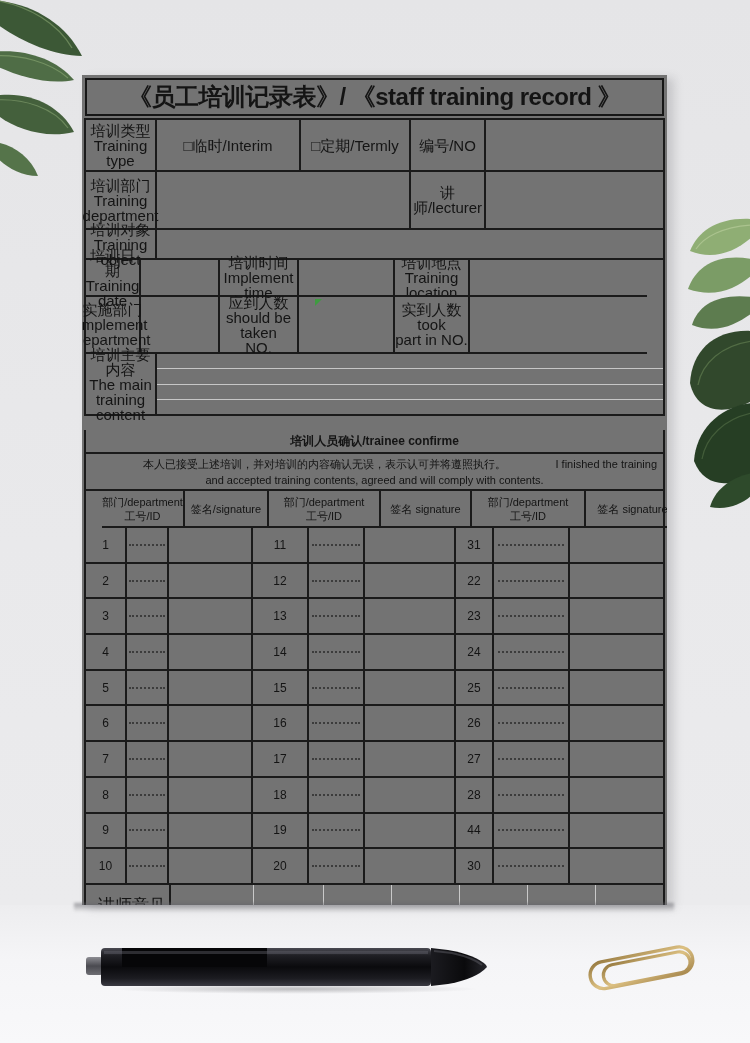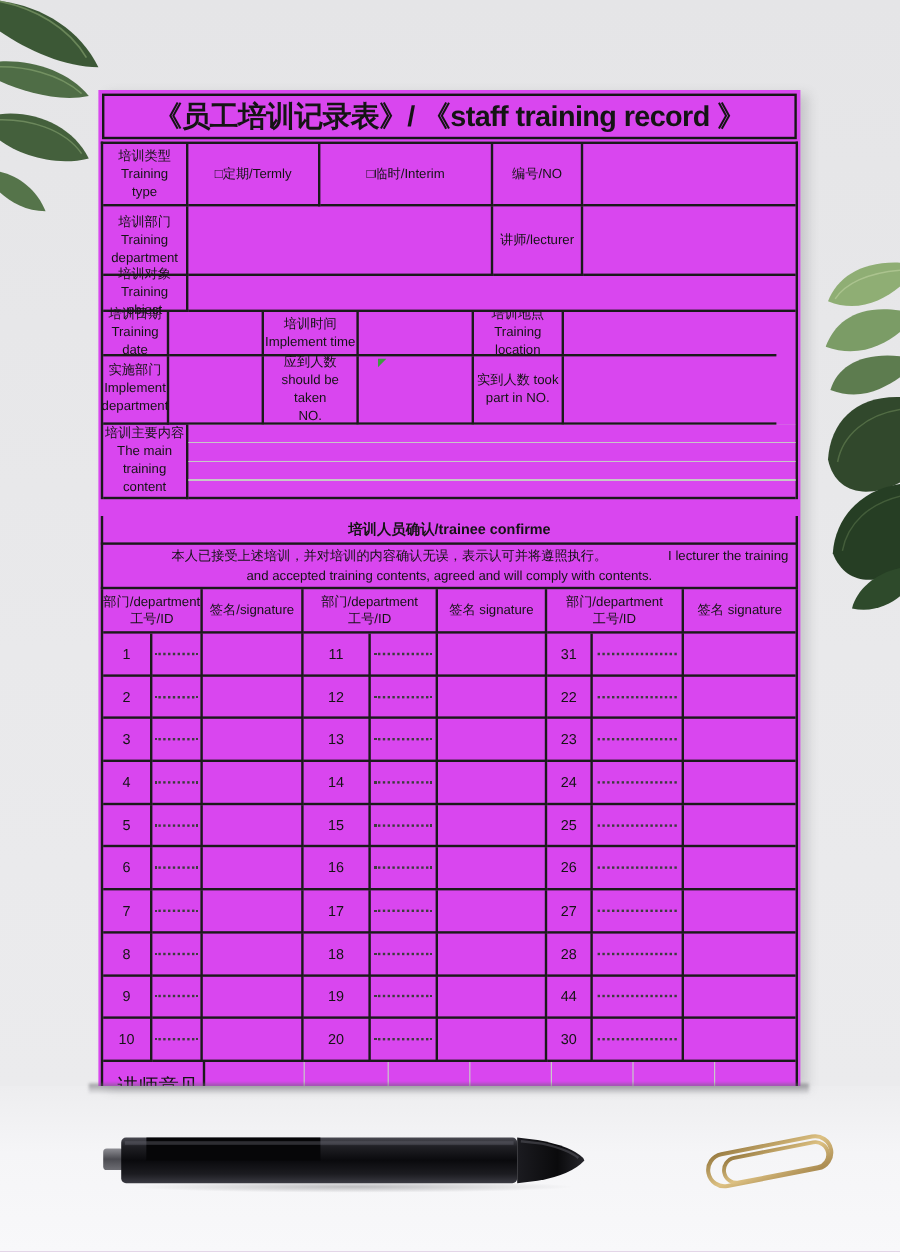--- a/index.html
+++ b/index.html
@@ -9,34 +9,34 @@
   .wall{position:absolute;left:0;top:0;width:750px;height:905px;
         background:linear-gradient(180deg,#e5e5e7 0%,#e9e9eb 60%,#ebebed 100%);}
   .surface{position:absolute;left:0;top:905px;width:750px;height:138px;
         background:linear-gradient(180deg,#ededef 0%,#f5f5f7 40%,#f8f8fa 100%);}
   .doc-shadow{position:absolute;left:74px;top:903px;width:600px;height:9px;
         background:linear-gradient(180deg,rgba(100,100,106,.6),rgba(100,100,106,0));
         filter:blur(1.5px);}
   .pen-shadow{position:absolute;left:110px;top:984px;width:370px;height:10px;
         background:radial-gradient(ellipse at center,rgba(40,40,45,.28),rgba(40,40,45,0) 70%);}
 
-  .doc{position:absolute;left:82px;top:75px;width:585px;height:830px;background:#d946ef;
+  .doc{position:absolute;left:82px;top:75px;width:585px;height:830px;background:#737373;
        box-shadow:7px 3px 9px rgba(90,90,96,.22);overflow:hidden;}
 
   .title-box{position:absolute;left:3px;top:3px;width:579px;height:38px;box-sizing:border-box;
        border:2px solid #161616;display:flex;align-items:center;justify-content:center;
        font-weight:bold;font-size:24px;letter-spacing:-0.5px;white-space:nowrap;}
 
   .tblwrap{position:absolute;left:2px;width:581px;box-sizing:border-box;
        border-left:2px solid #1a1a1a;border-right:2px solid #1a1a1a;}
   .info{top:43px;border-top:2px solid #1a1a1a;}
   .trow{display:flex;width:577px;}
   .tcell{box-sizing:border-box;border-right:2px solid #1a1a1a;border-bottom:2px solid #1a1a1a;
        display:flex;align-items:center;justify-content:center;text-align:center;
-       white-space:pre-line;font-size:11px;line-height:15px;overflow:visible;}
+       white-space:pre-line;font-size:15px;line-height:15px;overflow:visible;}
   .tcell.last{border-right:none;}
   .r1{height:52px}.r2{height:58px}.r3{height:30px}.r4{height:37px}.r5{height:57px}.r6{height:62px}
   .r1 .c1{width:71px}.r1 .c2{width:110px}.r1 .c3{width:144px}.r1 .c4{width:75px}.r1 .c5{width:177px}
   .r2 .c1{width:71px}.r2 .c2{width:254px}.r2 .c3{width:75px}.r2 .c4{width:177px}
   .r3 .c1{width:71px}.r3 .c2{width:506px}
   .r4 .c1,.r5 .c1{width:55px}.r4 .c2,.r5 .c2{width:79px}.r4 .c3,.r5 .c3{width:79px}
   .r4 .c4,.r5 .c4{width:96px}.r4 .c5,.r5 .c5{width:75px}.r4 .c6,.r5 .c6{width:177px}
   .r6 .c1{width:71px}.r6 .c2{width:506px;
        background:repeating-linear-gradient(180deg,transparent 0 14.5px,#c7c7c7 14.5px 15.5px);}
   .clipv{overflow:hidden;}
@@ -46,21 +46,21 @@
   .confirm-head{position:absolute;left:2px;top:355px;width:581px;height:24px;box-sizing:border-box;
        border-left:2px solid #1a1a1a;border-right:2px solid #1a1a1a;border-bottom:2px solid #1a1a1a;
        display:flex;align-items:center;justify-content:center;font-size:12px;font-weight:600;}
   .statement{position:absolute;left:2px;top:379px;width:581px;height:37px;box-sizing:border-box;
        border-left:2px solid #1a1a1a;border-right:2px solid #1a1a1a;border-bottom:2px solid #1a1a1a;
        font-size:11px;line-height:16px;padding-top:2px;}
   .st-line1{display:flex;justify-content:space-between;padding:0 6px 0 10px;margin-left:47px;}
   .st-line2{text-align:center;}
 
   .sig{top:416px;}
-  .sig-hrow{display:flex;width:577px;}
+  .sig-hrow{display:flex;width:577px;padding-left:16px;}
   .sig-hcell{box-sizing:border-box;border-right:2px solid #1a1a1a;border-bottom:2px solid #1a1a1a;
        height:37px;display:flex;align-items:center;justify-content:center;text-align:center;
        white-space:pre-line;font-size:11px;line-height:14px;}
   .sh1{width:83px}.sh2{width:84px}.sh3{width:112px}.sh4{width:91px}.sh5{width:114px}.sh6{width:93px;border-right:none}
   .sig-row{display:flex;width:577px;height:35.7px;}
   .sig-row>div{box-sizing:border-box;border-right:2px solid #1a1a1a;border-bottom:2px solid #1a1a1a;
        display:flex;align-items:center;justify-content:center;font-size:12px;}
   .sig-row>div:nth-child(1){width:41px}.sig-row>div:nth-child(2){width:42px}
   .sig-row>div:nth-child(3){width:84px}.sig-row>div:nth-child(4){width:56px}
   .sig-row>div:nth-child(5){width:56px}.sig-row>div:nth-child(6){width:91px}
@@ -110,22 +110,22 @@
   <div class="doc">
 
     <div class="title-box">《员工培训记录表》/ 《staff training record 》</div>
 
     <div class="tblwrap info">
 
       <div class="trow r1">
         <div class="tcell c1">培训类型
 Training
 type</div>
+        <div class="tcell c3">□临时/Interim</div>
         <div class="tcell c2">□定期/Termly</div>
-        <div class="tcell c3">□临时/Interim</div>
         <div class="tcell c4">编号/NO</div>
         <div class="tcell c5 last"></div>
       </div>
 
       <div class="trow r2">
         <div class="tcell c1">培训部门
 Training
 department</div>
         <div class="tcell c2"></div>
         <div class="tcell c3">讲师/lecturer</div>
@@ -173,21 +173,21 @@
       </div>
     </div>
 
     <div class="green-tri"></div>
 
     <div class="confirm-head">培训人员确认/trainee confirme</div>
 
     <div class="statement">
       <div class="st-line1">
         <span>本人已接受上述培训，并对培训的内容确认无误，表示认可并将遵照执行。</span>
-        <span>I lecturer the training</span>
+        <span>I finished the training</span>
       </div>
       <div class="st-line2">and accepted training contents, agreed and will comply with contents.</div>
     </div>
 
     <div class="tblwrap sig">
       <div class="sig-hrow">
         <div class="sig-hcell sh1">部门/department
 工号/ID</div>
         <div class="sig-hcell sh2">签名/signature</div>
         <div class="sig-hcell sh3">部门/department

